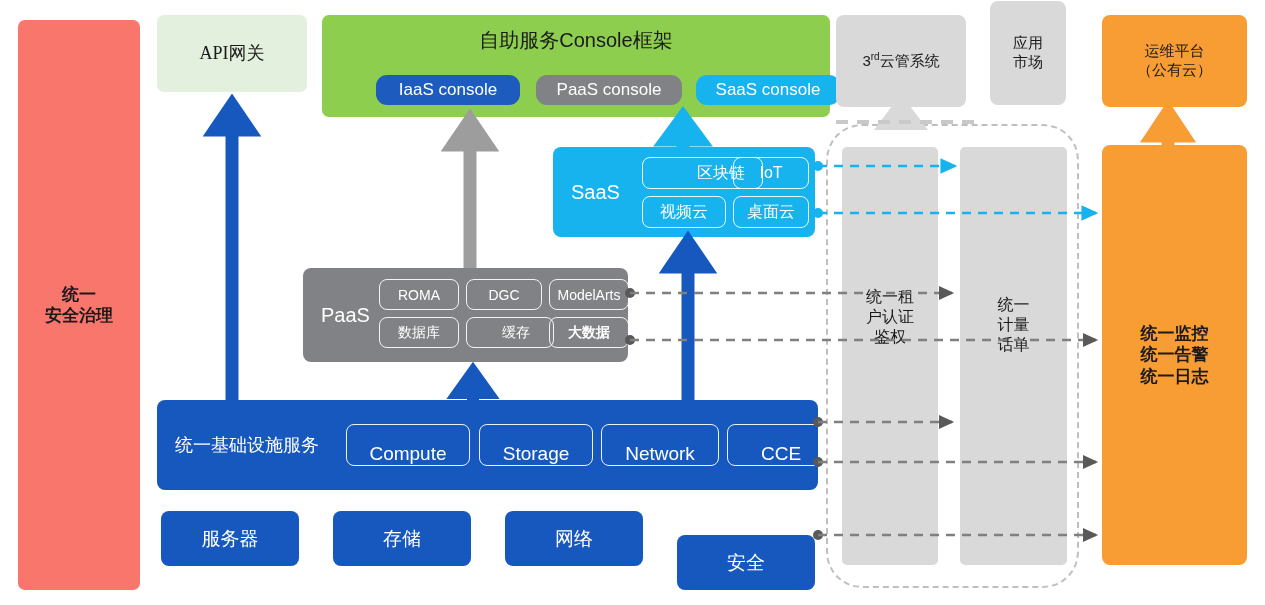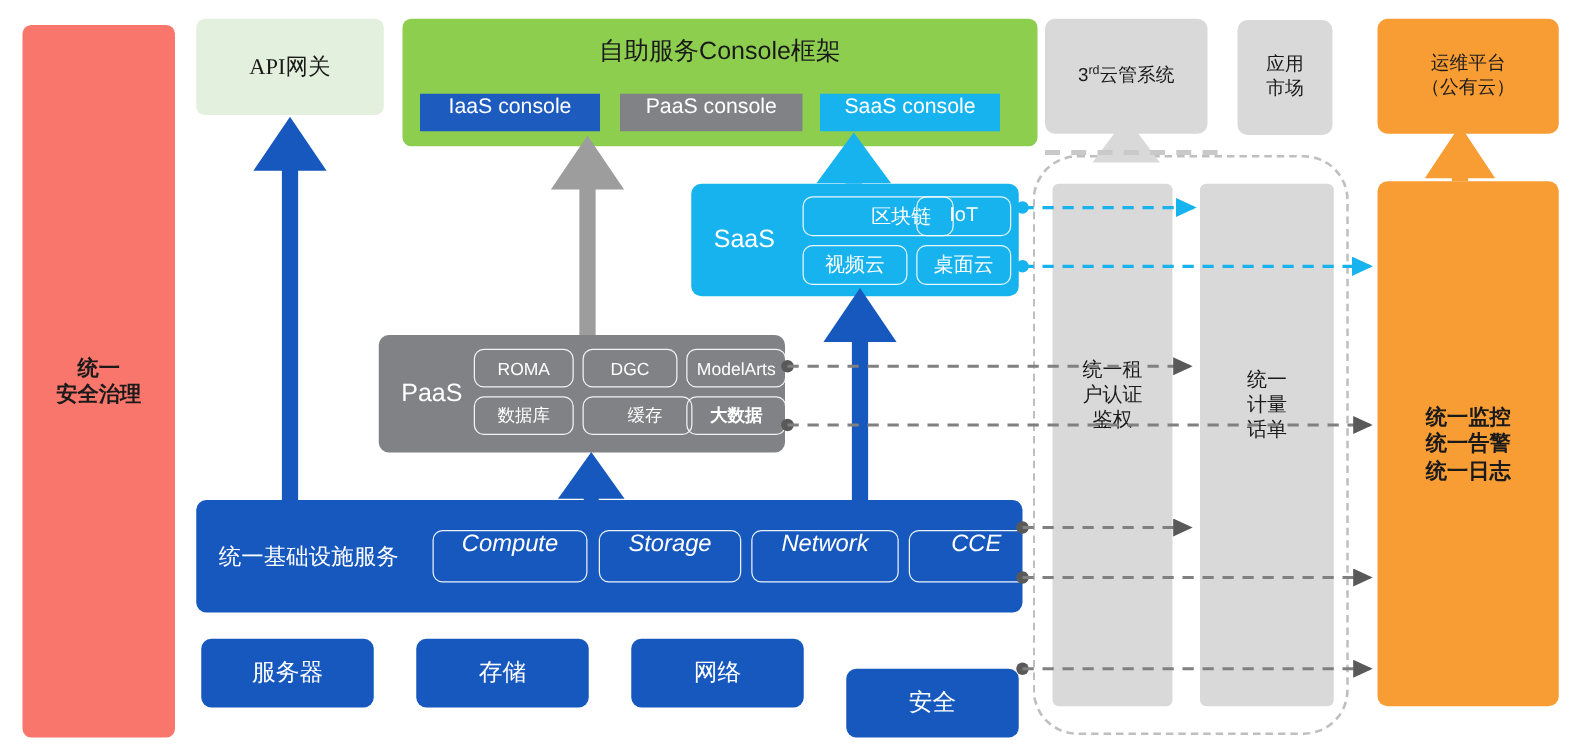--- a/index.html
+++ b/index.html
@@ -10,21 +10,21 @@
 
   
   .redpanel{background:#F9766D;border-radius:7px;color:#1a1a1a;font-size:17px;font-weight:700;}
 
   
   .apigw{background:#E3F0DD;border-radius:7px;color:#1a1a1a;font-size:18px;}
 
   
   .greenframe{background:#8DCE4F;border-radius:7px;padding-left:16px;}
   .greenframe .gf-title{position:absolute;left:0;right:0;top:12px;text-align:center;font-size:20px;color:#1a1a1a;}
-  .chip{position:absolute;display:flex;justify-content:center;border-radius:0;font-size:17px;color:#ffffff;}
+  .chip{position:absolute;display:flex;align-items:center;justify-content:center;border-radius:11px;font-size:17px;color:#ffffff;margin-left:40px;}
   .chip.iaas{background:#1E5BBF;}
   .chip.paasc{background:#808285;}
   .chip.saasc{background:#17B3EF;}
 
   
   .graybox{background:#D9D9D9;border-radius:8px;color:#1a1a1a;font-size:15px;}
   .graybox sup{font-size:10px;vertical-align:super;}
 
   
   .orangebox{background:#F89C34;border-radius:8px;color:#1a1a1a;font-size:15px;}
@@ -35,21 +35,21 @@
   .saaslayer .layer-label{position:absolute;left:18px;top:50%;transform:translateY(-50%);font-size:20px;color:#fff;}
   .subchip{position:absolute;display:flex;align-items:center;justify-content:center;border:1.5px solid rgba(255,255,255,.9);border-radius:8px;color:#fff;font-size:16px;background:transparent;}
 
   
   .paaslayer{background:#808285;border-radius:8px;}
   .paaslayer .layer-label{position:absolute;left:18px;top:50%;transform:translateY(-50%);font-size:20px;color:#fff;}
 
   
   .infrabar{background:#1658BE;border-radius:8px;}
   .infrabar .infra-label{position:absolute;left:18px;top:50%;transform:translateY(-50%);font-size:18px;color:#fff;}
-  .infrachip{position:absolute;display:flex;align-items:flex-start;justify-content:center;border:1.5px solid rgba(255,255,255,.92);border-radius:8px;color:#fff;font-size:19px;font-style:italic;}
+  .infrachip{position:absolute;display:flex;align-items:flex-end;justify-content:center;border:1.5px solid rgba(255,255,255,.92);border-radius:8px;color:#fff;font-size:19px;}
 
   
   .bluebox{background:#1658BE;border-radius:8px;color:#fff;font-size:19px;}
 
   
   .dashcontainer{position:absolute;border:2.5px dashed #BFBFBF;border-radius:36px;box-sizing:border-box;}
   .graycol{position:absolute;background:#D9D9D9;border-radius:5px;}
 
   svg.overlay{position:absolute;left:0;top:0;width:1265px;height:605px;pointer-events:none;}
 </style>
@@ -81,21 +81,21 @@
       <span>SaaS console</span>
     </div>
   </div>
 
   <div class="box graybox" style="left:836px;top:15px;width:130px;height:92px;">
     <div>
       <span>3</span><sup>rd</sup><span>云管系统</span>
     </div>
   </div>
 
-  <div class="box graybox" style="left:990px;top:16px;width:76px;height:92px;">
+  <div class="box graybox" style="left:990px;top:1px;width:76px;height:104px;">
     <div>
       <div>应用</div>
       <div>市场</div>
     </div>
   </div>
 
   <div class="box orangebox" style="left:1102px;top:15px;width:145px;height:92px;">
     <div>
       <div>运维平台</div>
       <div>（公有云）</div>

